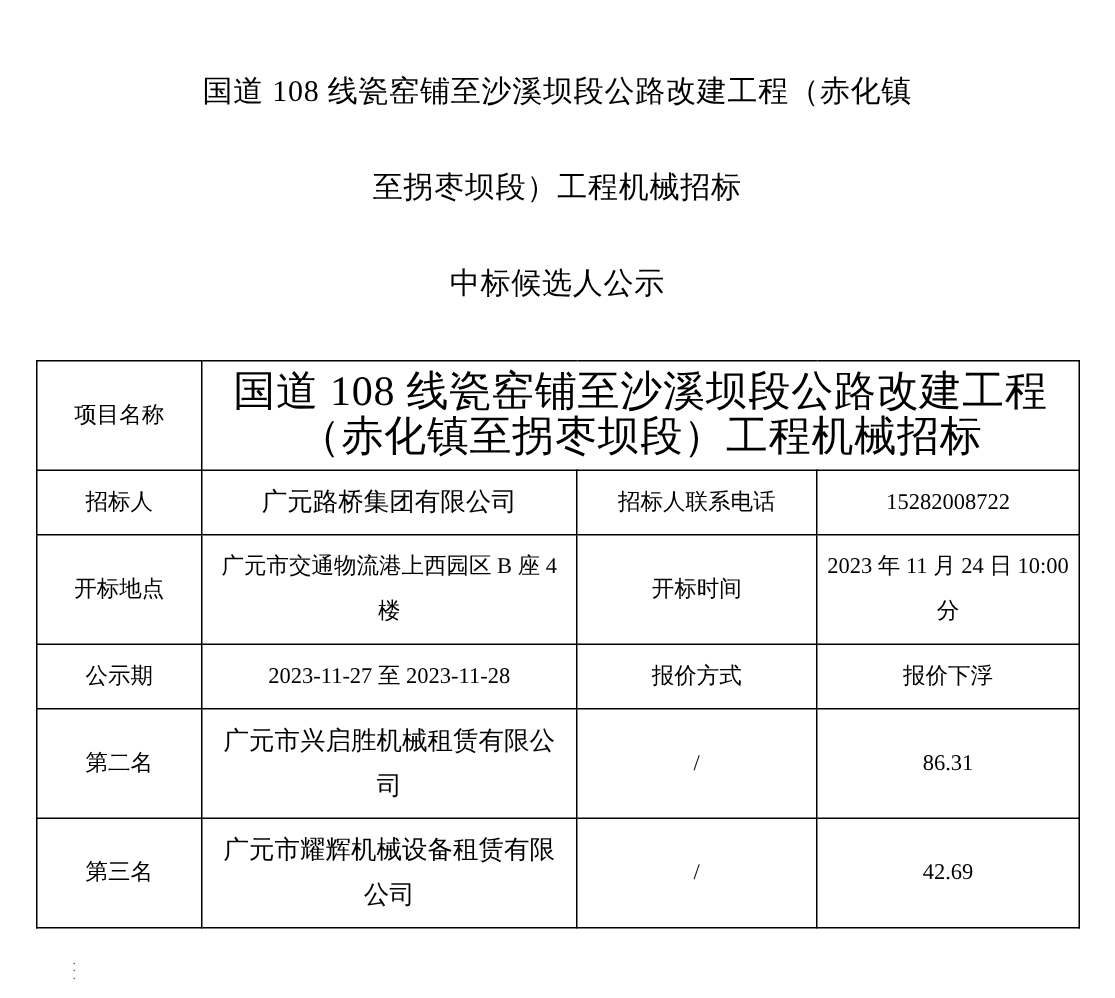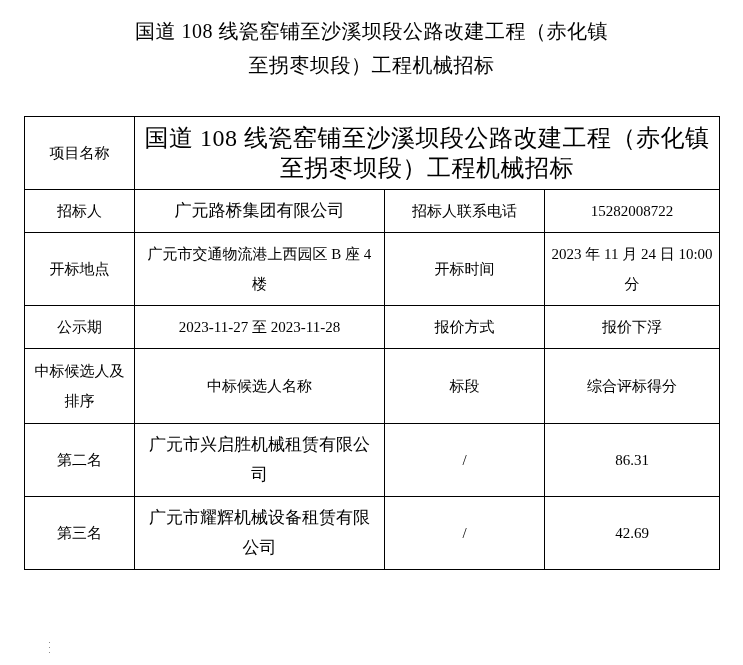--- a/index.html
+++ b/index.html
@@ -24,20 +24,21 @@
     margin: 0;
     padding: 14px 60px 0 60px;
     text-align: center;
     font-size: 20px;
     font-weight: normal;
     line-height: 34px;
     letter-spacing: 0.5px;
   }
   .doc-title .line {
     display: block;
+    margin-top: 30px;
   }
   .table-wrap {
     padding: 34px 20px 0 24px;
   }
   table.bid-table {
     width: 695px;
     border-collapse: collapse;
     table-layout: fixed;
     font-size: 15px;
   }
@@ -47,21 +48,21 @@
     vertical-align: middle;
     padding: 6px 6px;
     line-height: 30px;
   }
   td.label-cell {
     width: 110px;
     font-size: 15px;
     line-height: 26px;
   }
   td.project-name {
-    font-size: 24px;
+    font-size: 28px;
     line-height: 34px;
     text-align: left;
     padding: 10px 12px 12px 12px;
     letter-spacing: 0.5px;
   }
   td.open-place {
     text-align: left;
     padding-left: 14px;
     line-height: 32px;
     margin-left: 22px;
@@ -93,20 +94,21 @@
   }
 </style>
 </head>
 <body>
 
 <div class="page">
 
   <h1 class="doc-title">
     <span class="line">国道 108 线瓷窑铺至沙溪坝段公路改建工程（赤化镇</span>
     <span class="line">至拐枣坝段）工程机械招标</span>
+    <span class="line">中标候选人公示</span>
   </h1>
 
   <div class="table-wrap">
     <table class="bid-table">
       <colgroup>
         <col style="width:110px">
         <col style="width:250px">
         <col style="width:160px">
         <col style="width:175px">
       </colgroup>
@@ -127,26 +129,20 @@
           <td class="label-cell" style="width:160px">开标时间</td>
           <td class="open-time multi-line">2023 年 11 月 24 日 10:00 分</td>
         </tr>
         <tr>
           <td class="label-cell">公示期</td>
           <td>2023-11-27 至 2023-11-28</td>
           <td class="label-cell" style="width:160px">报价方式</td>
           <td>报价下浮</td>
         </tr>
         <tr>
-          <td class="label-cell multi-line">中标候选人及排序</td>
-          <td class="multi-line" style="height:62px">中标候选人名称</td>
-          <td>标段</td>
-          <td>综合评标得分</td>
-        </tr>
-        <tr>
           <td class="label-cell rank-cell">第二名</td>
           <td class="name-cell">广元市兴启胜机械租赁有限公司</td>
           <td>/</td>
           <td>86.31</td>
         </tr>
         <tr>
           <td class="label-cell rank-cell">第三名</td>
           <td class="name-cell">广元市耀辉机械设备租赁有限公司</td>
           <td>/</td>
           <td>42.69</td>

